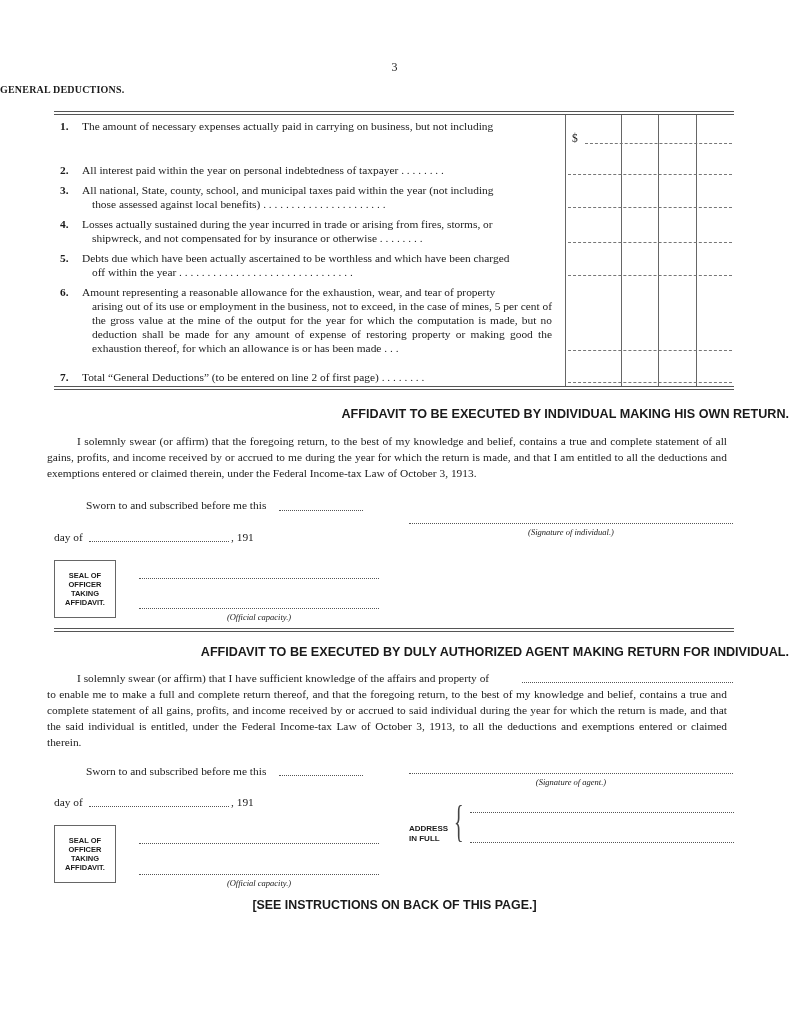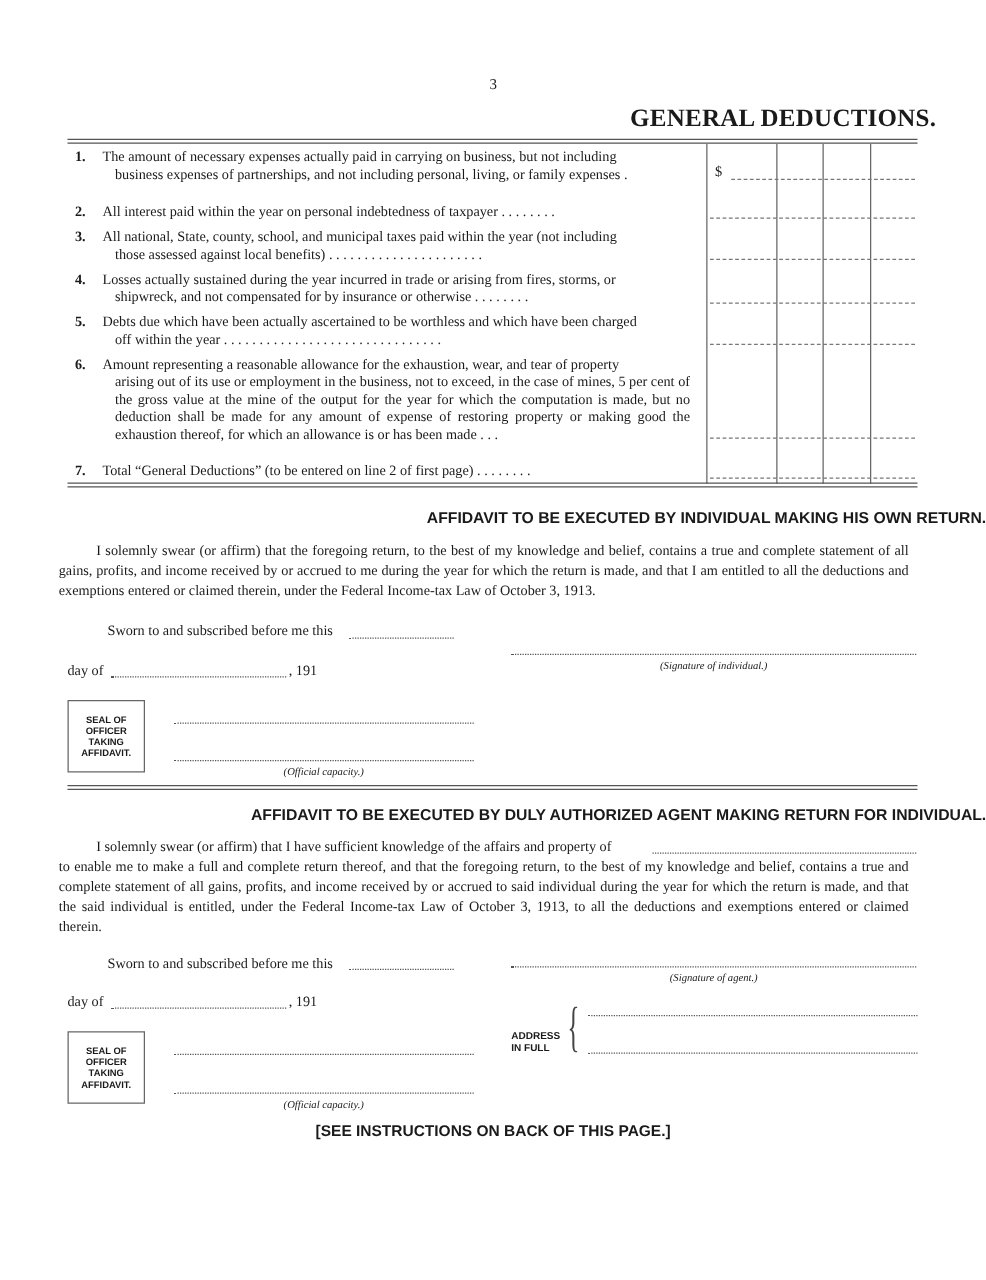--- a/index.html
+++ b/index.html
@@ -2,21 +2,21 @@
 <html><head>
 <meta charset="utf-8">
 <style>
   html, body { margin: 0; padding: 0; background: #ffffff; }
   body { width: 789px; height: 1024px; position: relative; overflow: hidden; color: #1a1a1a; }
   .serif { font-family: "Liberation Serif", "DejaVu Serif", serif; }
   .sans { font-family: "Liberation Sans", "DejaVu Sans", sans-serif; }
   .abs { position: absolute; }
 
   .page-number { left: 0; width: 789px; top: 60px; text-align: center; font-size: 12px; }
-  .main-title { left: 0; width: 749px; top: 84px; text-align: right; font-size: 20px; font-weight: bold; letter-spacing: 0.2px; }
+  .main-title { left: 0; width: 749px; top: 84px; text-align: left; font-size: 10px; font-weight: bold; letter-spacing: 0.2px; }
 
   .dbl { left: 54px; width: 680px; height: 4px; border-top: 1.5px solid #555; border-bottom: 1.5px solid #555; box-sizing: border-box; }
 
   
   .vline { width: 0; border-left: 1.2px solid #666; }
   .item { left: 60px; width: 492px; font-size: 11.4px; line-height: 14px; text-align: justify; }
   .item .num { position: absolute; left: 0; top: 0; font-weight: bold; }
   .item .txt { margin-left: 22px; }
   .item .cont { padding-left: 10px; }
   .dash { border-bottom: 1px dashed #777; height: 0; }
@@ -44,21 +44,20 @@
 
 <div class="abs vline" style="left:565px; top:115px; height:272px;"></div>
 <div class="abs vline" style="left:621px; top:115px; height:272px;"></div>
 <div class="abs vline" style="left:658px; top:115px; height:272px;"></div>
 <div class="abs vline" style="left:696px; top:115px; height:272px;"></div>
 
 <div class="abs serif item" style="top:119px;">
   <span class="num">1.</span>
   <div class="txt">
       <div>The amount of necessary expenses actually paid in carrying on business, but not including</div>
-  <div class="cont">business expenses of partnerships, and not including personal, living, or family expenses  .</div>
     </div>
 </div>
 <div class="abs serif dollar" style="left:572px; top:132px;">$</div>
 <div class="abs dash" style="left:585px; top:143px; width:147px;"></div>
 
 <div class="abs serif item" style="top:163px;">
   <span class="num">2.</span>
   <div class="txt">
       <div>All interest paid within the year on personal indebtedness of taxpayer  . . . . . . . .</div>
     </div>

